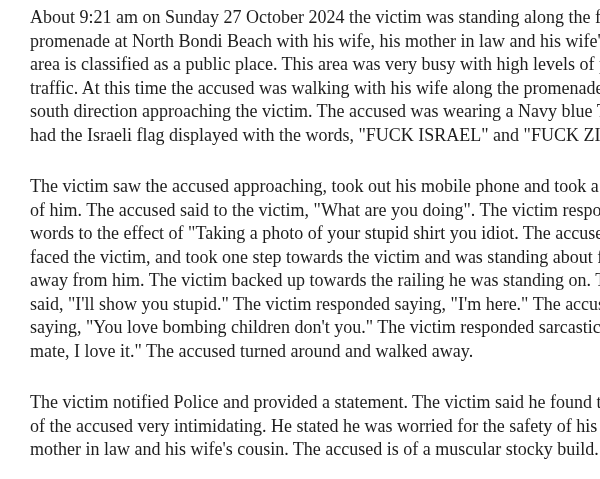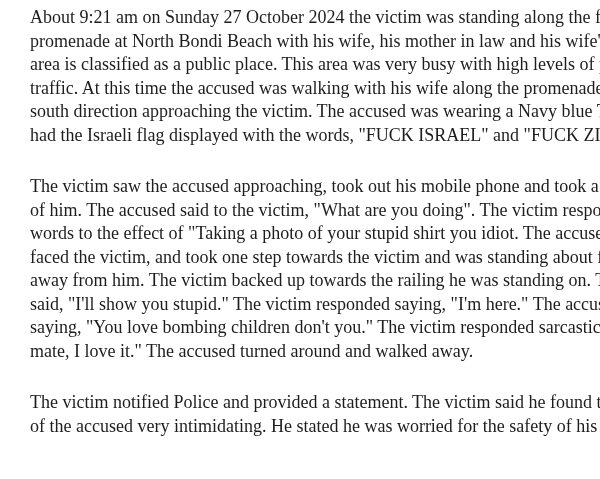--- a/index.html
+++ b/index.html
@@ -53,15 +53,16 @@
     <span class="line">faced the victim, and took one step towards the victim and was standing about five metres</span>
     <span class="line">away from him. The victim backed up towards the railing he was standing on. The accused</span>
     <span class="line">said, "I'll show you stupid." The victim responded saying, "I'm here." The accused responded</span>
     <span class="line">saying, "You love bombing children don't you." The victim responded sarcastically, "Yeah</span>
     <span class="line">mate, I love it." The accused turned around and walked away.</span>
   </p>
 
   <p class="para">
     <span class="line">The victim notified Police and provided a statement. The victim said he found the behaviour</span>
     <span class="line">of the accused very intimidating. He stated he was worried for the safety of his wife, his</span>
+    <span class="line">mother in law and his wife's cousin. The accused is of a muscular stocky build.</span>
   </p>
 
 </div>
 
 </body></html>

